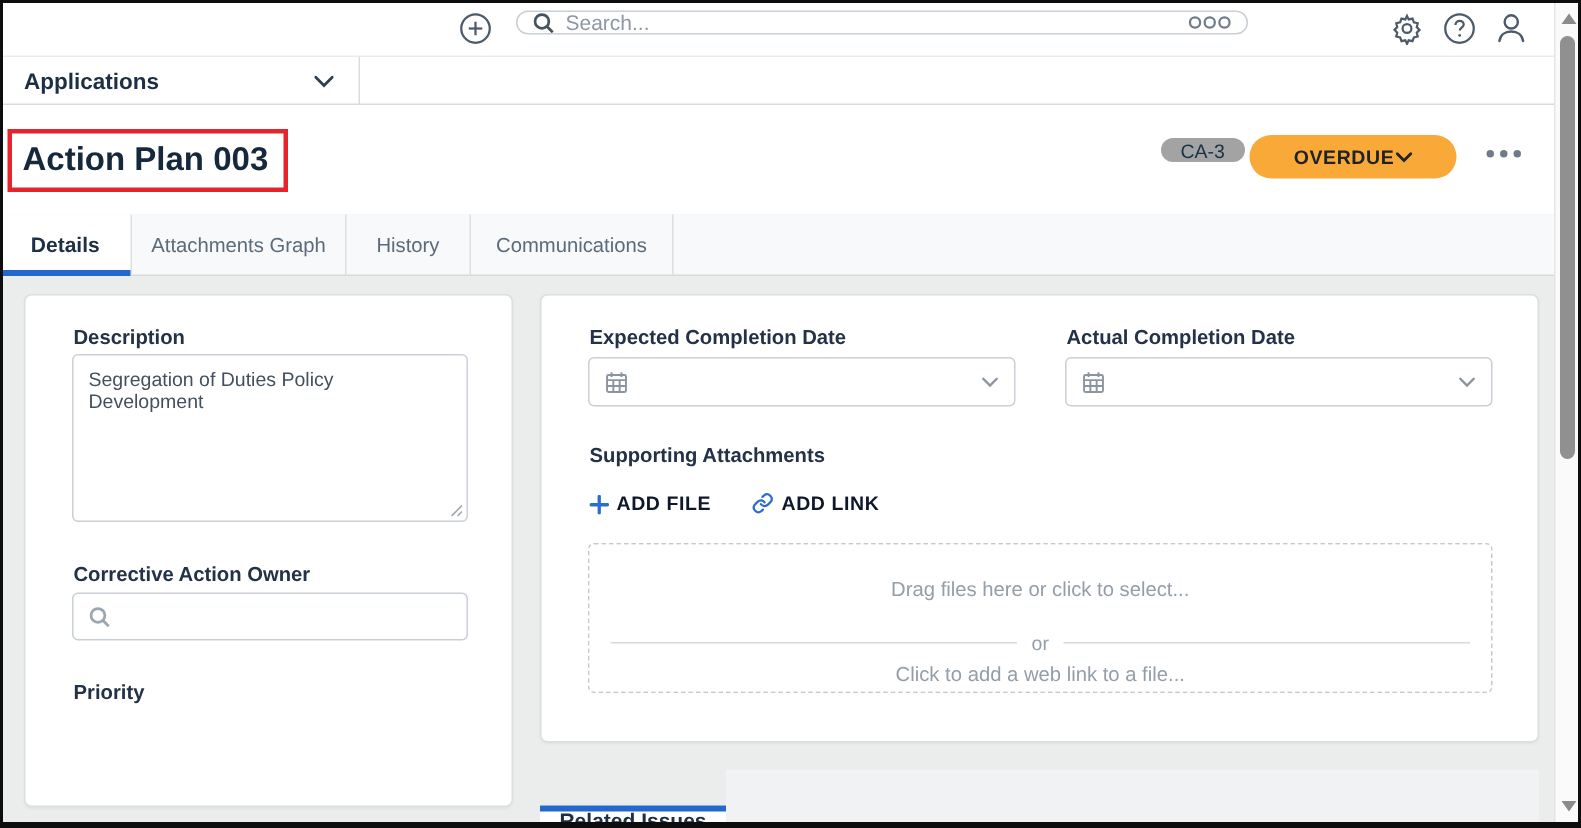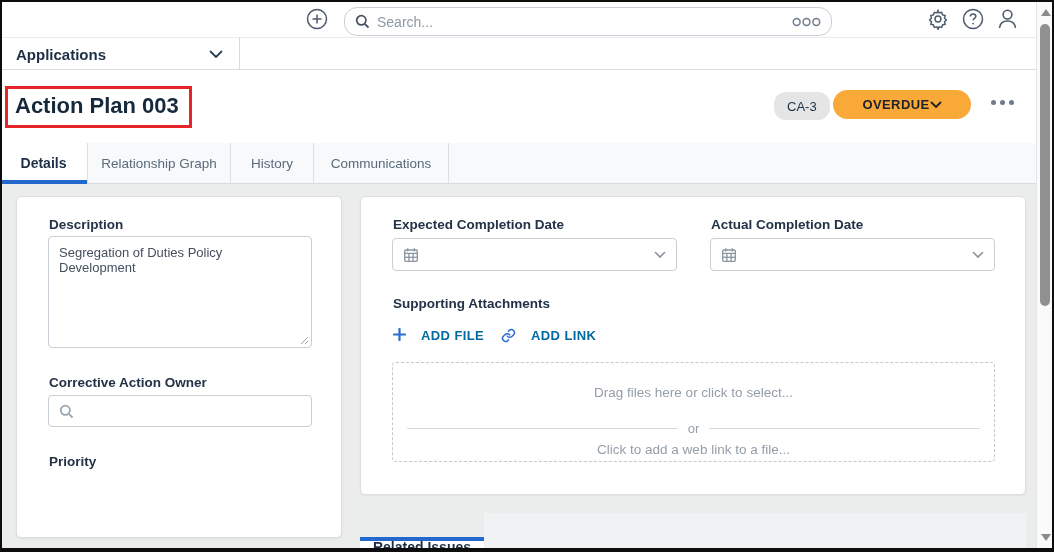--- a/index.html
+++ b/index.html
@@ -4,34 +4,34 @@
 <style>
   * { margin:0; padding:0; box-sizing:border-box; }
   html,body { background:#fff; }
   body { font-family:"Liberation Sans","DejaVu Sans",sans-serif; }
   .screen { position:relative; width:1054px; height:552px; background:#ebecec; overflow:hidden; }
   .frame { position:absolute; inset:0; border:2px solid #0d0d0d; border-bottom-width:4px; pointer-events:none; z-index:60; }
 
   
   .topbar { position:absolute; left:0; top:0; width:1036px; height:38px; background:#fff; border-bottom:1px solid #e9ebed; z-index:5; }
   .icon-btn { position:absolute; background:none; border:none; color:#4c5b6b; cursor:pointer; }
-  .search { position:absolute; left:344px; top:7px; width:488px; height:29px; border:1px solid #c9cfd6; border-radius:13px; background:#fff; display:flex; align-items:center; padding:0 10px; color:#5a6876; }
+  .search { position:absolute; left:344px; top:7px; width:488px; height:16px; border:1px solid #c9cfd6; border-radius:13px; background:#fff; display:flex; align-items:center; padding:0 10px; color:#5a6876; }
   .search input { flex:1; border:none; outline:none; background:transparent; font:14px "Liberation Sans","DejaVu Sans",sans-serif; color:#33414f; padding-left:7px; }
   .search input::placeholder { color:#8d98a4; }
 
   
   .appnav { position:absolute; left:0; top:38px; width:1036px; height:32px; background:#fff; border-bottom:1px solid #d9dcdf; z-index:5; }
   .app-select { position:absolute; left:0; top:0; width:240px; height:32px; border-right:1px solid #d9dcdf; display:flex; align-items:center; justify-content:space-between; padding:0 16px; cursor:pointer; }
   .app-select .lbl { font-size:15px; font-weight:700; color:#1d2f44; }
 
   
   .page-header { position:absolute; left:0; top:70px; width:1036px; height:73px; background:#fff; z-index:4; }
   .title-box { position:absolute; left:5px; top:16px; border:3px solid #e8242b; padding:2px 10px 4px 7px; background:#fff; }
   .title-box h1 { font-size:22px; font-weight:700; color:#16283c; line-height:30px; white-space:nowrap; }
-  .uid-badge { position:absolute; left:774px; top:22px; height:28px; padding:0 13px; background:#e5e5e5; border-radius:12px; display:flex; align-items:center; font-size:13px; color:#173247; }
+  .uid-badge { position:absolute; left:774px; top:22px; height:16px; padding:0 13px; background:#a3a3a3; border-radius:12px; display:flex; align-items:center; font-size:13px; color:#173247; }
   .status-btn { position:absolute; left:833px; top:20px; width:138px; height:29px; background:#f9a938; border:none; border-radius:15px; display:flex; align-items:center; justify-content:center; font:700 13px "Liberation Sans","DejaVu Sans",sans-serif; letter-spacing:.4px; color:#20222a; cursor:pointer; }
   .more-dots { position:absolute; left:991px; top:30px; display:flex; gap:4px; background:none; border:none; cursor:pointer; }
   .more-dots i { width:5px; height:5px; border-radius:50%; background:#6e7b8a; }
 
   
   .tabs { position:absolute; left:0; top:143px; width:1036px; height:41px; background:#f8f9fa; border-bottom:1px solid #d7dadd; display:flex; z-index:4; }
   .tab { position:relative; display:flex; align-items:center; justify-content:center; border-right:1px solid #dcdfe2; font-size:13.5px; color:#5a6b7b; cursor:pointer; }
   .tab.active { background:#fff; font-weight:700; color:#1d2f44; font-size:14px; }
   .tab .underline { position:absolute; left:0; right:0; bottom:-1px; height:4px; background:#2368cc; }
 
@@ -42,21 +42,21 @@
   .field-label { position:absolute; font-size:13.5px; font-weight:700; color:#233247; white-space:nowrap; }
   .box { position:absolute; background:#fff; border:1px solid #c9cfd6; border-radius:4px; display:flex; align-items:center; }
   textarea.box { display:block; resize:none; font:13px "Liberation Sans","DejaVu Sans",sans-serif; color:#44505e; padding:8px 10px; outline:none; overflow:hidden; }
   .resize-corner { position:absolute; pointer-events:none; }
   .input-icon { color:#9aa6b0; flex:0 0 auto; }
   .chev { margin-left:auto; color:#8a949e; flex:0 0 auto; }
   .dot { width:12px; height:12px; border-radius:50%; background:#f9a938; flex:0 0 auto; }
   .sel-text { font-size:13.5px; color:#44505e; margin-left:9px; }
 
   
-  .link-btn { position:absolute; display:flex; align-items:flex-start; gap:15px; background:none; border:none; color:#0369a1; font:700 13px "Liberation Sans","DejaVu Sans",sans-serif; letter-spacing:.4px; cursor:pointer; }
+  .link-btn { position:absolute; display:flex; align-items:flex-end; gap:5px; background:none; border:none; color:#0f172a; font:700 13px "Liberation Sans","DejaVu Sans",sans-serif; letter-spacing:.4px; cursor:pointer; }
   .dropzone { position:absolute; left:31px; top:165px; width:603px; height:100px; border:1px dashed #c3c9cf; border-radius:4px; display:flex; flex-direction:column; color:#949ea8; font-size:13.5px; cursor:pointer; }
   .dz-top { height:58px; display:flex; align-items:center; justify-content:center; }
   .dz-divider { display:flex; align-items:center; padding:0 14px; }
   .dz-divider .line { flex:1; height:1px; background:#d7dadd; }
   .dz-divider .or { padding:0 10px; font-size:13px; }
   .dz-bottom { flex:1; display:flex; align-items:flex-start; justify-content:center; padding-top:6px; }
 
   
   .bottom-tabs { position:absolute; left:360px; top:509px; width:666px; height:43px; display:flex; align-items:stretch; z-index:3; }
   .btab { position:relative; display:flex; align-items:flex-start; justify-content:center; cursor:pointer;margin-top:28px; }
@@ -166,21 +166,21 @@
         <i></i>
     </button>
   </div>
 
   <nav class="tabs">
     <div class="tab active" style="width:88px;">
       <span>Details</span>
       <div class="underline"></div>
     </div>
     <div class="tab" style="width:143px;">
-      <span>Relationship Graph</span>
+      <span>Attachments Graph</span>
     </div>
     <div class="tab" style="width:83px;">
       <span>History</span>
     </div>
     <div class="tab" style="width:135px;">
       <span>Communications</span>
     </div>
   </nav>
 
   <section class="card card-left">

